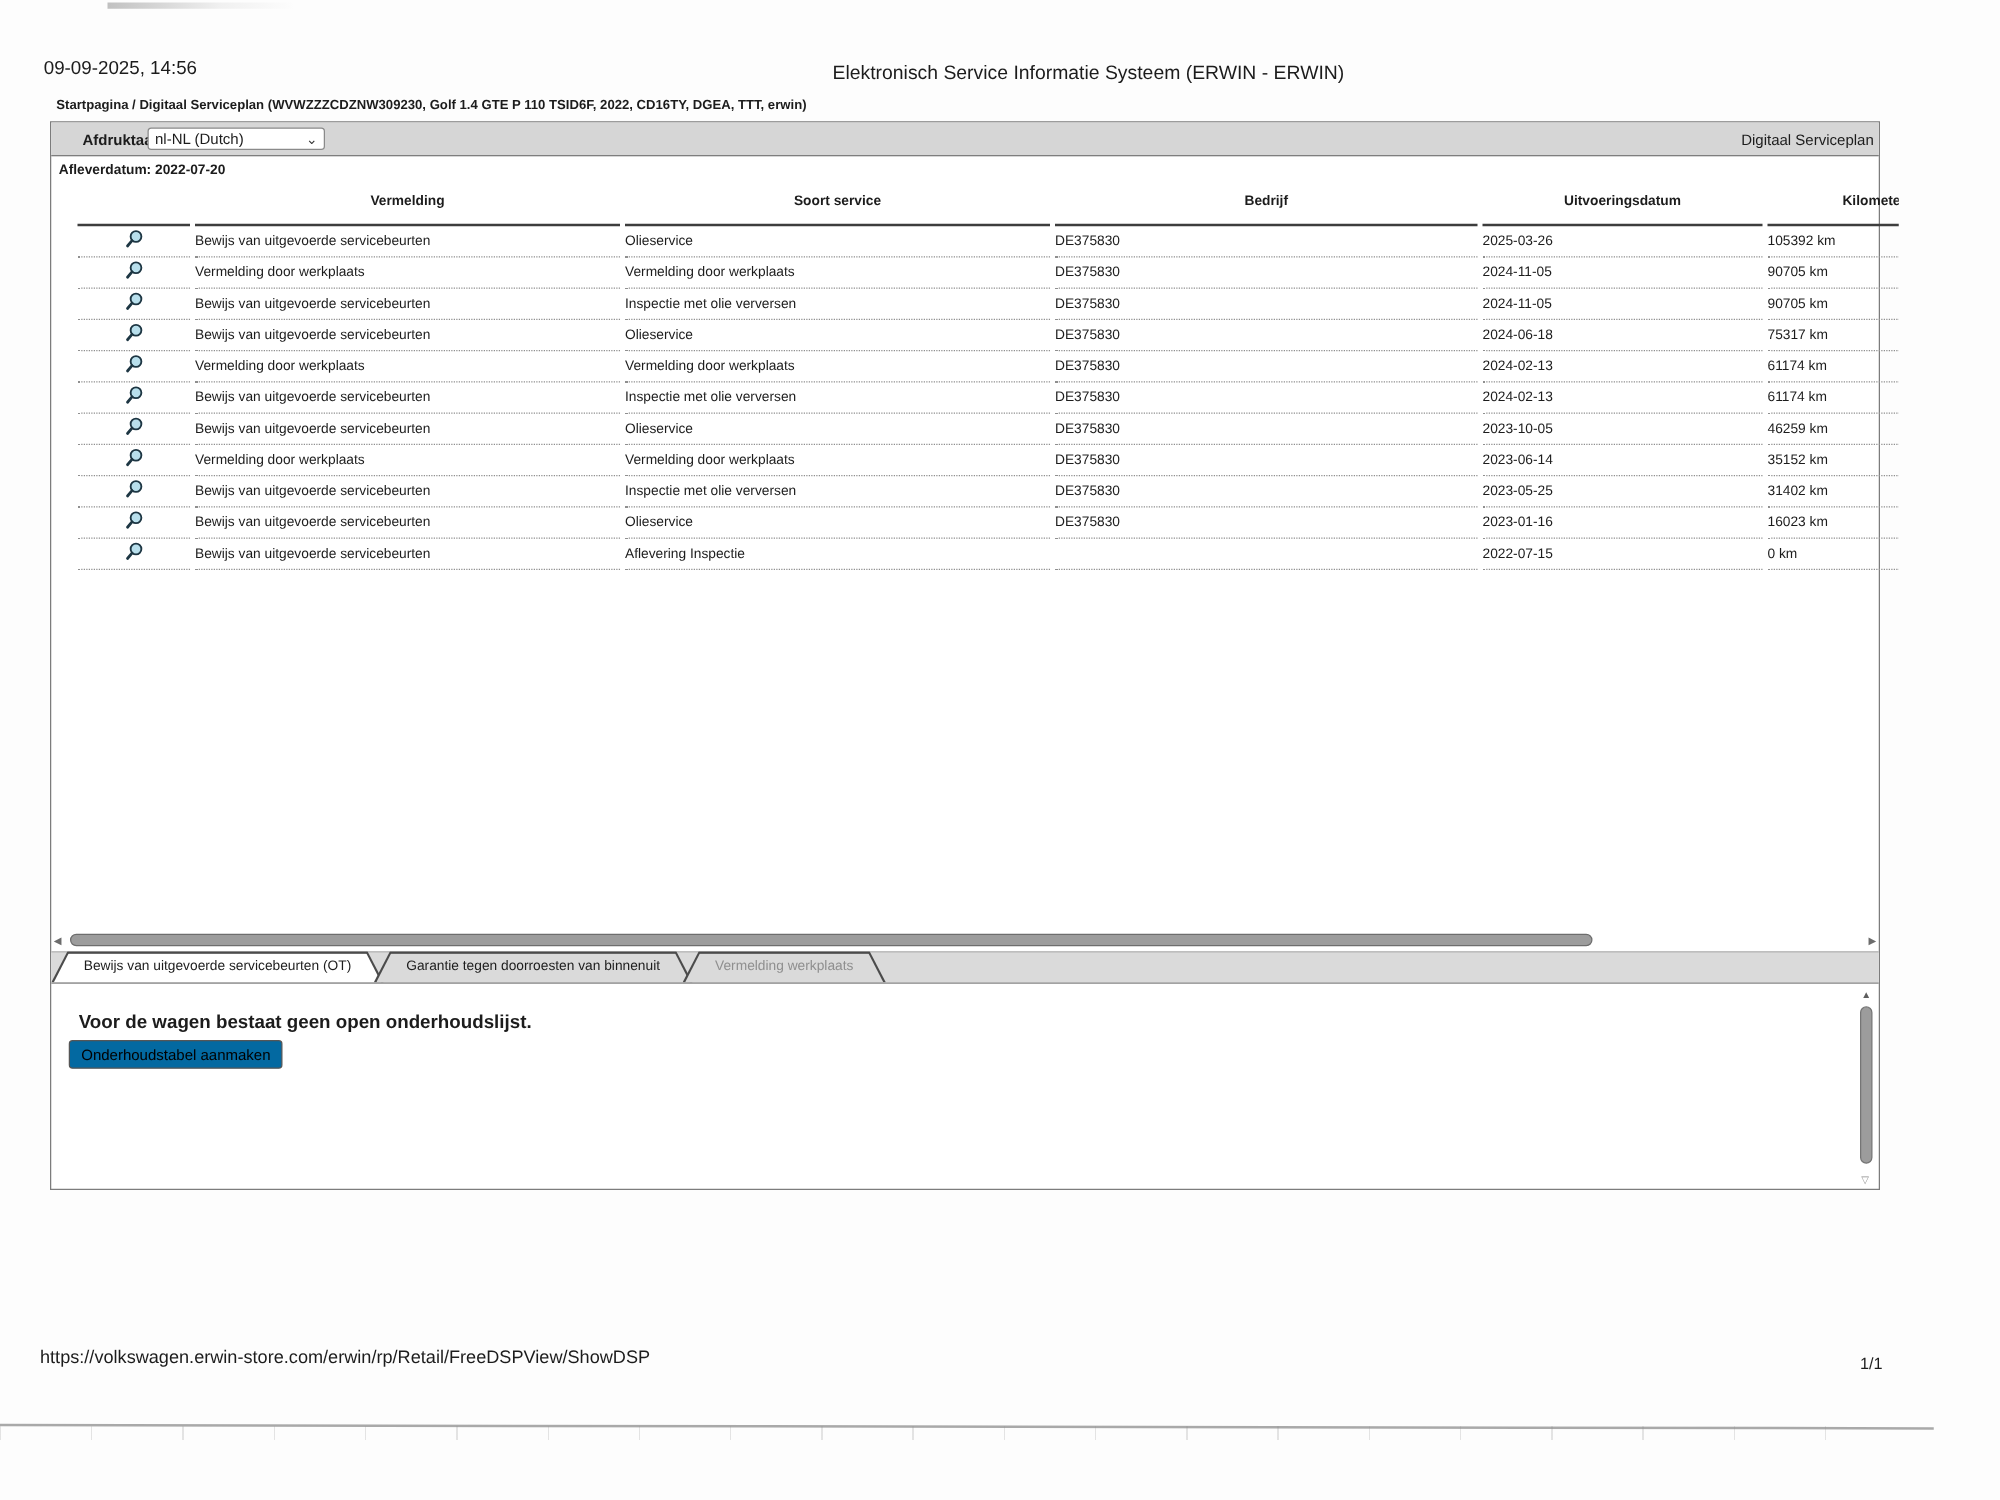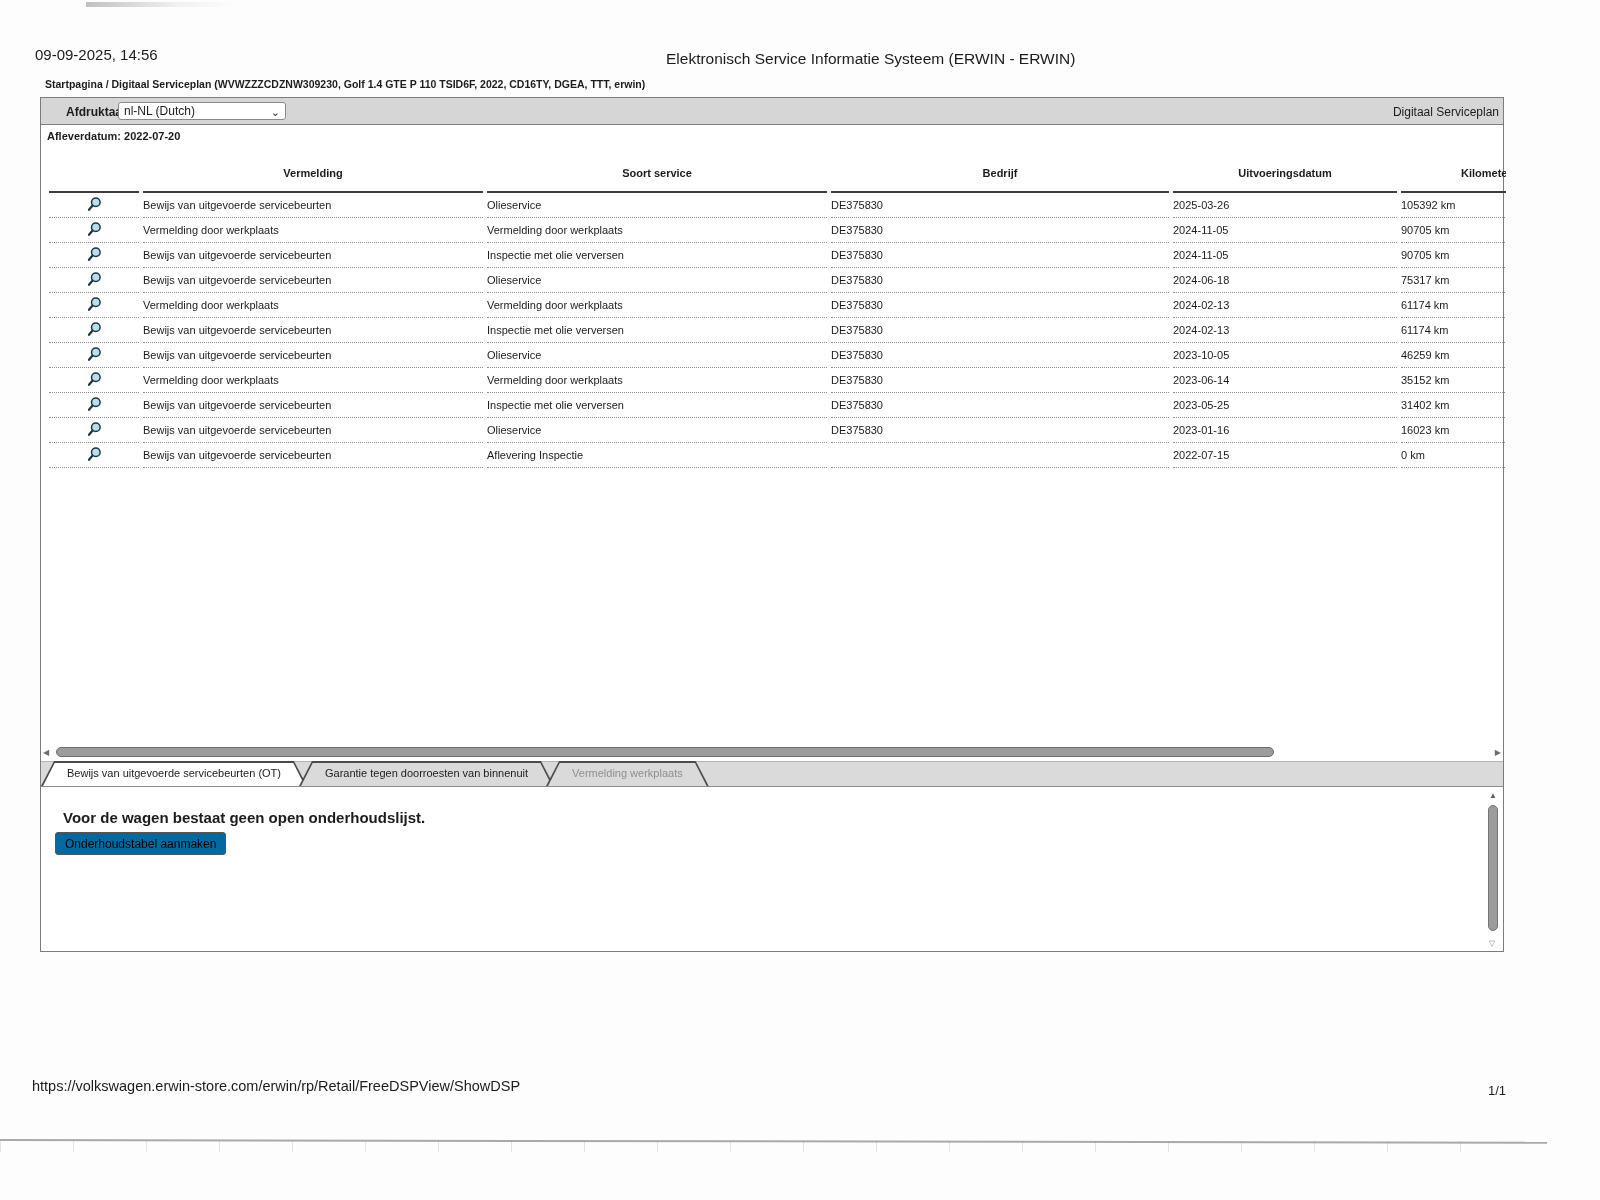--- a/index.html
+++ b/index.html
@@ -15,29 +15,29 @@
   .print-datetime { position:absolute; left:35px; top:46px; font-size:15px; }
   .app-title { position:absolute; left:666px; top:50px; font-size:15.5px; }
   .breadcrumb { position:absolute; left:45px; top:78px; font-size:10.5px; font-weight:bold;text-align:right; }
 
   .panel { position:absolute; left:40px; top:97px; width:1464px; height:855px;
     background:#fff; border:1px solid #7c7c7c; }
 
   .toolbar { position:absolute; left:0; right:0; top:0; height:27px;
     background:#d6d6d6; border-bottom:1px solid #7e7e7e; }
   .toolbar-label { position:absolute; left:25px; top:7px; font-size:12px; font-weight:bold; }
-  .lang-select { position:absolute; left:77px; top:4px; width:168px; height:18px;
+  .lang-select { position:absolute; left:77px; top:4px; width:142px; height:18px;
     background:#fff; border:1px solid #8a8a8a; border-radius:3px;
     font-size:12px; line-height:16px; padding:0 16px 12px 5px; cursor:default; }
   .lang-chevron { position:absolute; right:5px; top:1px; font-size:11px; color:#2f2f2f; }
   .panel-title { position:absolute; right:4px; top:7px; font-size:12px; }
 
   .delivery { position:absolute; left:6px; top:32px; font-size:11px; font-weight:bold; }
 
-  .table-wrap { position:absolute; left:4px; top:49px; width:1461px; overflow:hidden;margin-top:12px; }
+  .table-wrap { position:absolute; left:17px; top:49px; width:1461px; overflow:hidden; }
   table.svc { width:1560px; table-layout:fixed; border-collapse:separate; border-spacing:4px 0; }
   table.svc th { height:34px; vertical-align:middle; font-size:11px; font-weight:bold;
     text-align:center; border-bottom:2px solid #3d3d3d; padding-bottom:4px; overflow:hidden; white-space:nowrap; }
   table.svc td { height:25px; vertical-align:middle; font-size:11px;
     border-bottom:1px dotted #8f8f8f; overflow:hidden; white-space:nowrap; }
   td.icon-cell { text-align:center; }
   .mag-btn { display:inline-block; width:16px; height:17px; cursor:pointer; background:none; border:none; }
 
   .hscroll { position:absolute; left:2px; top:648px; width:1458px; height:13px; }
   .hs-arrow { position:absolute; top:2px; font-size:8px; color:#6c6c6c; line-height:9px; }

